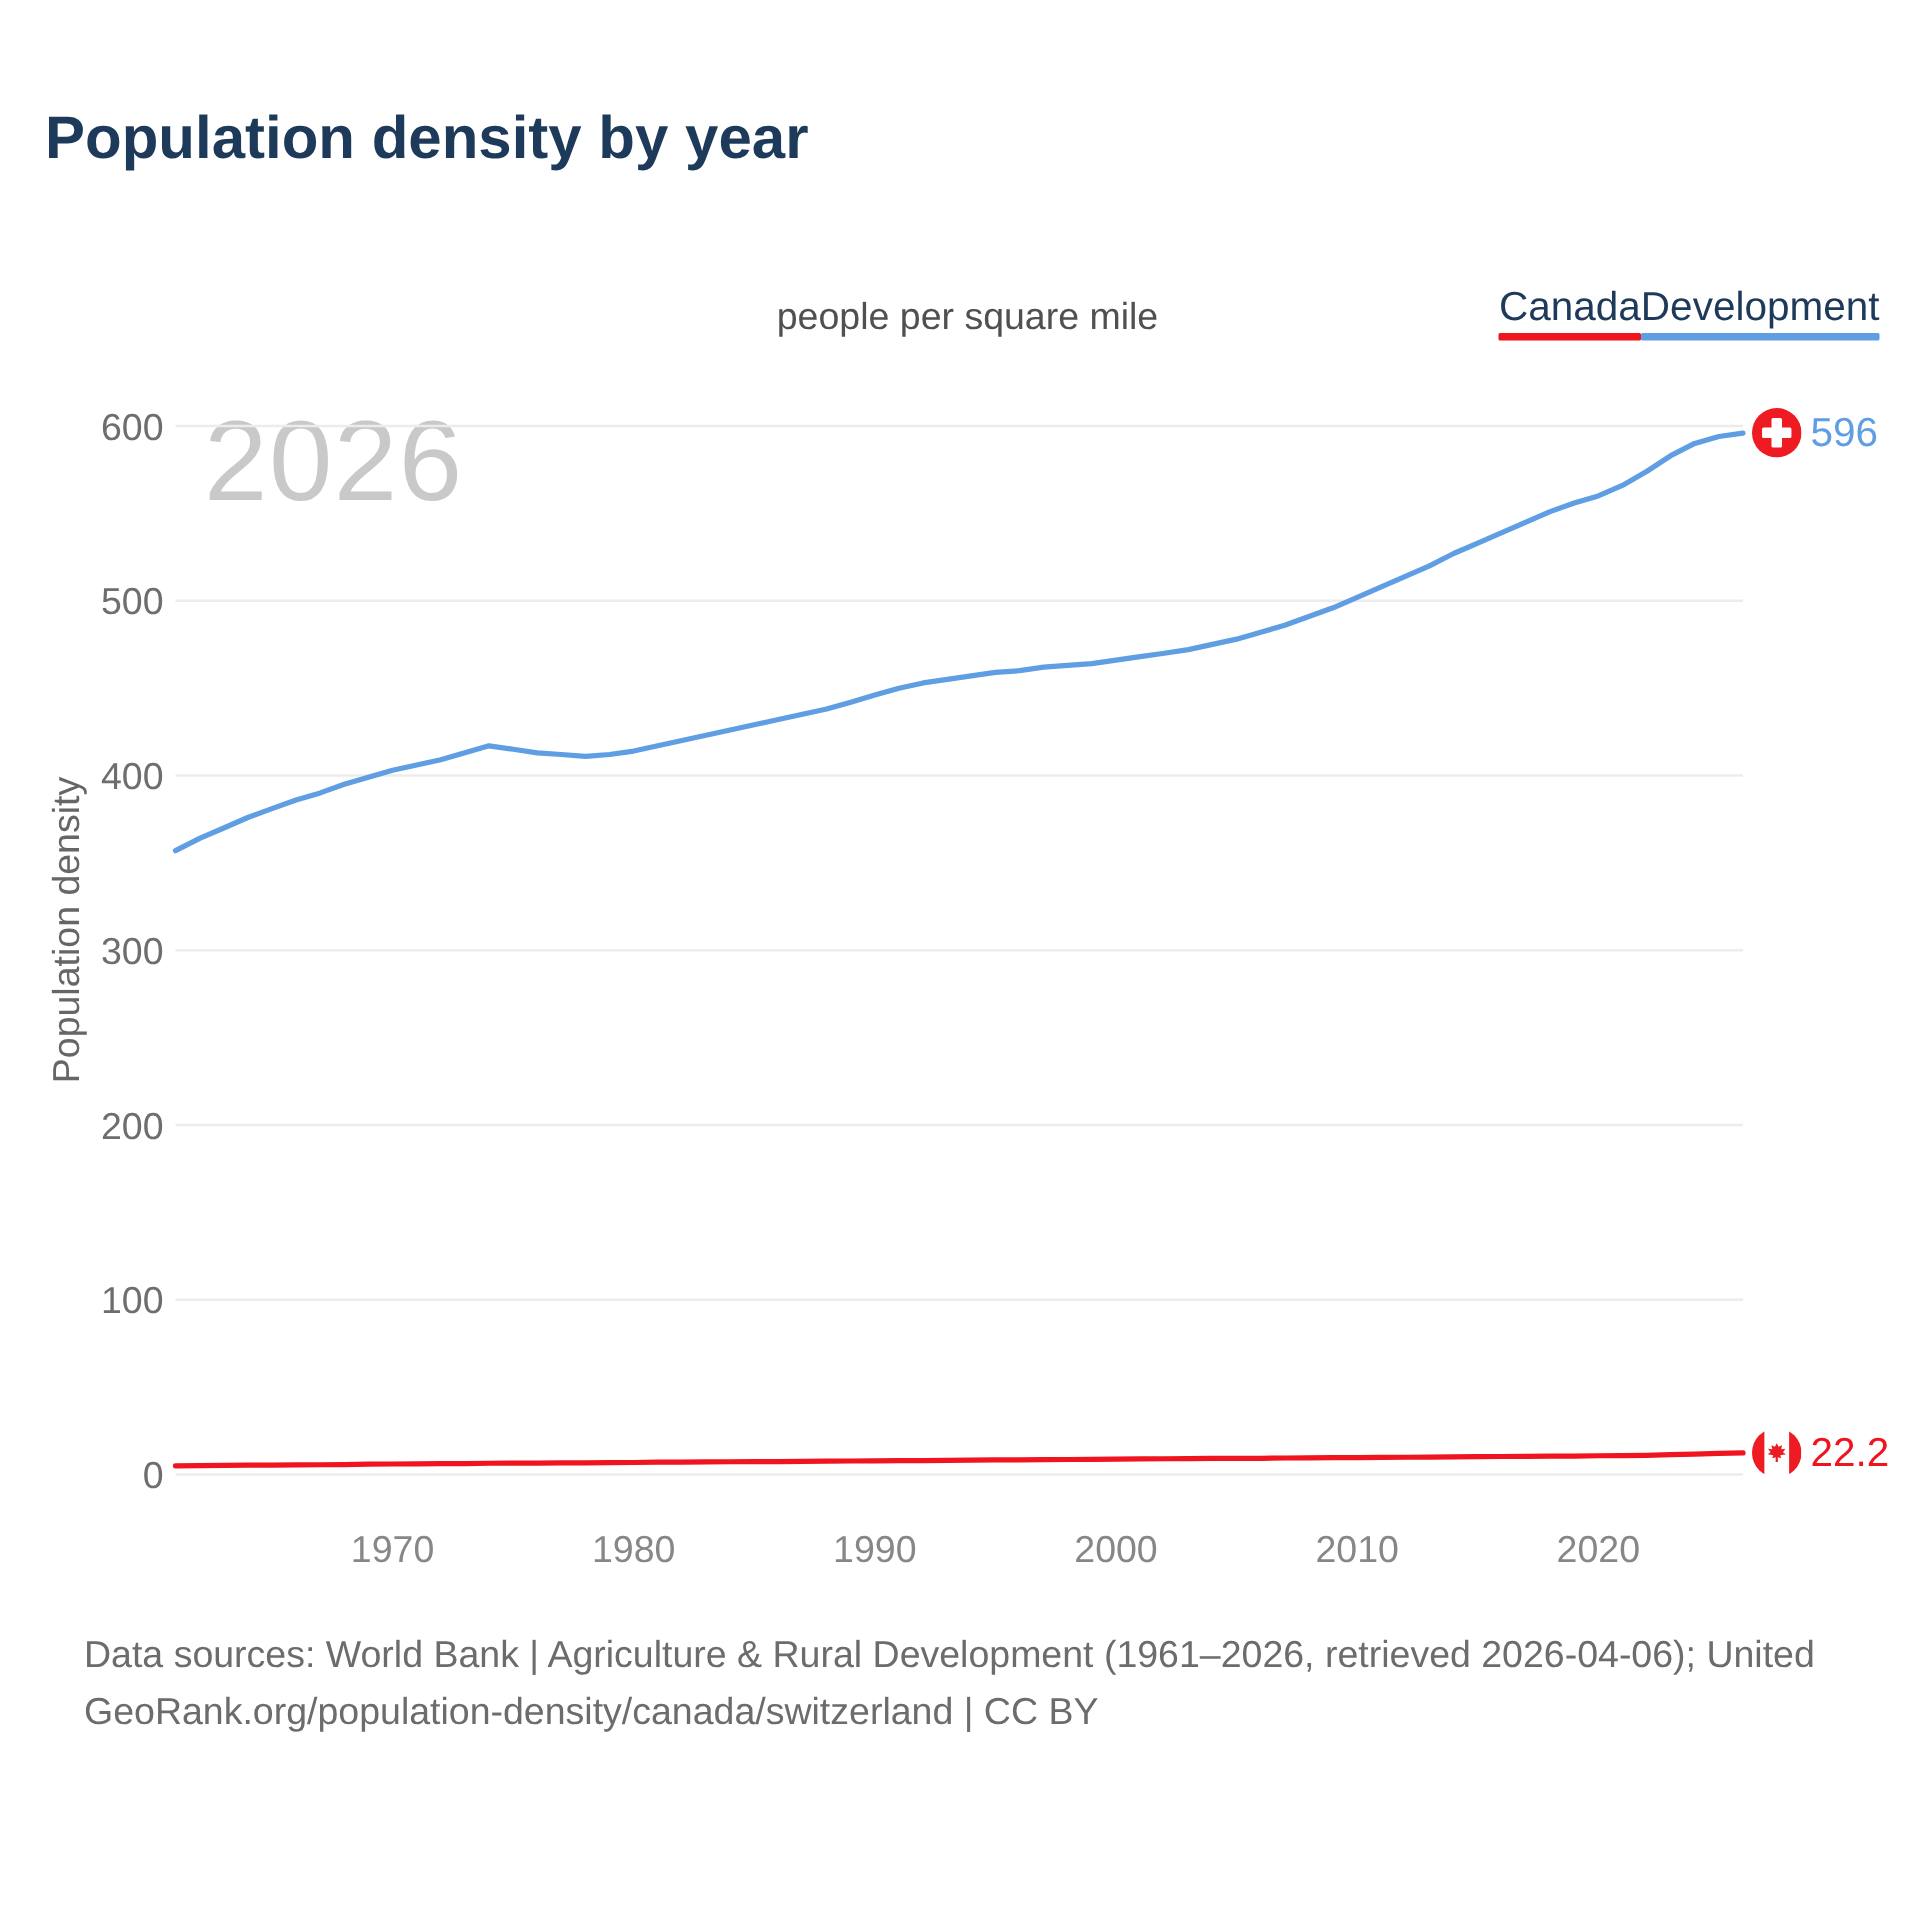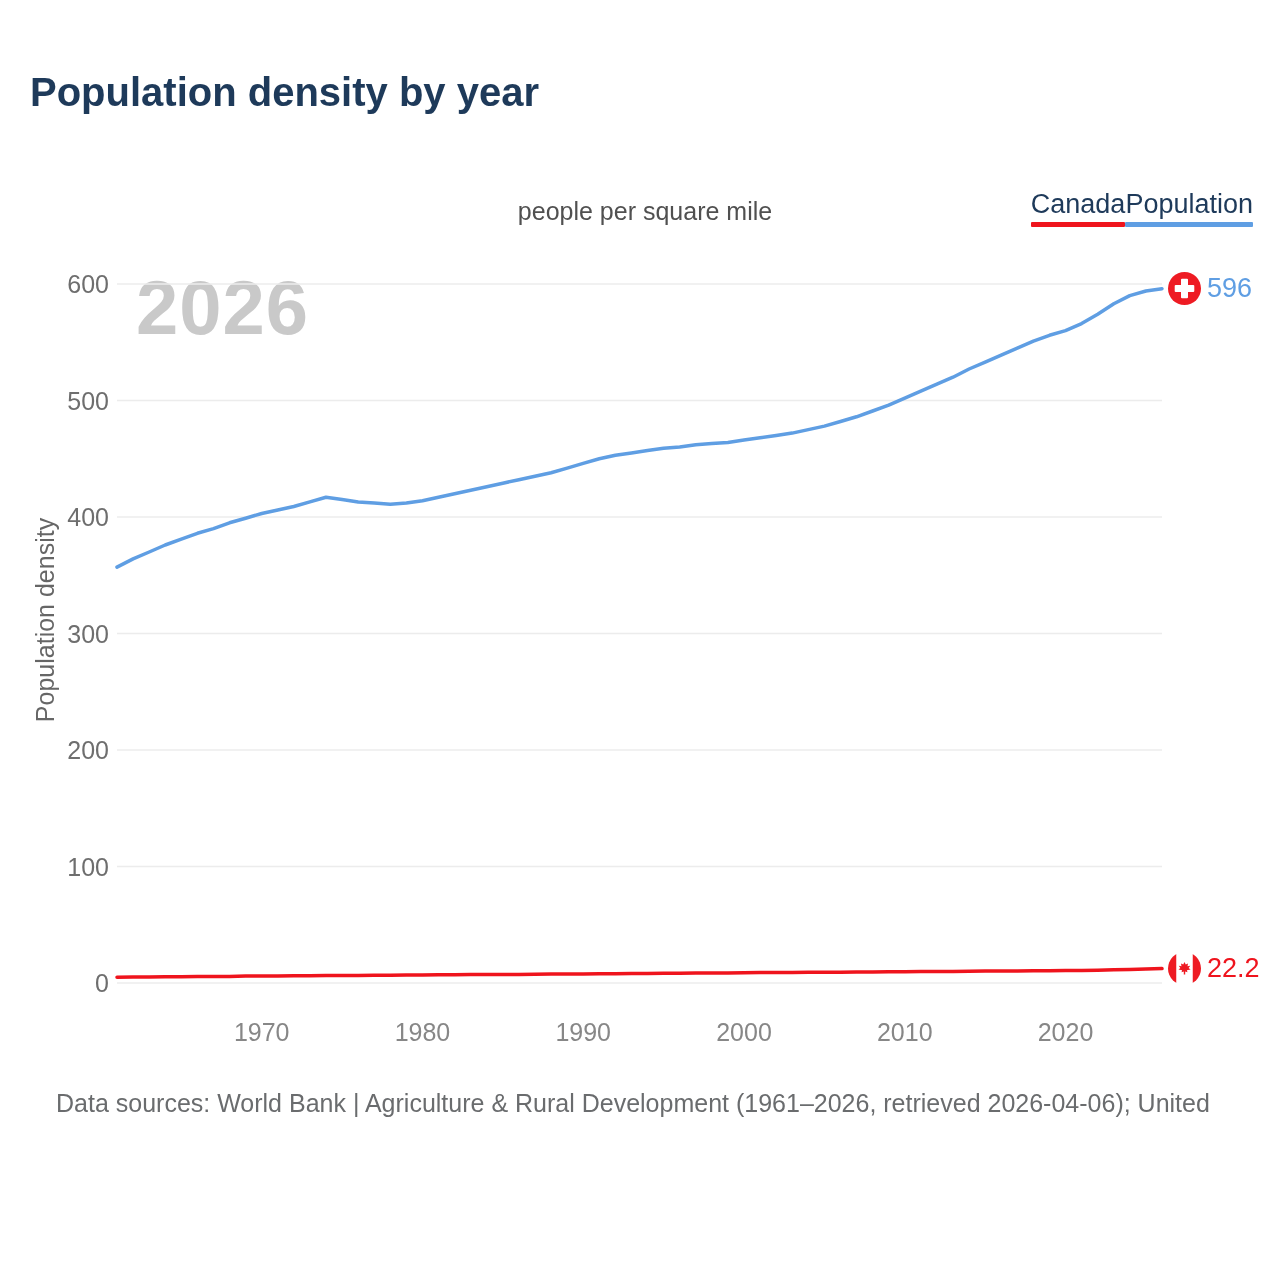--- a/index.html
+++ b/index.html
@@ -7,21 +7,21 @@
         font-family:"Liberation Sans",sans-serif;}
   .title{position:absolute;left:30px;top:68px;margin:0;font-size:40px;line-height:48px;
          font-weight:700;color:#1e3a5a;letter-spacing:0;}
   .legend{position:absolute;top:146px;right:27px;display:flex;margin-top:43px;}
   .legend-item{display:flex;flex-direction:column;align-items:stretch;cursor:pointer;}
   .legend-label{font-size:27px;line-height:30px;color:#1e3a5a;}
   .legend-underline{height:5px;margin-top:3px;border-radius:1px;}
   .subtitle{position:absolute;left:0;right:0;top:197px;text-align:center;
             font-size:25px;color:#505050;margin-left:10px;}
   .watermark{position:absolute;left:136px;top:268px;font-size:76px;line-height:80px;
-             font-weight:700;color:#c9c9c9;z-index:0;letter-spacing:1px;}
+             font-weight:400;color:#c9c9c9;z-index:0;letter-spacing:1px;}
   .y-axis-title{position:absolute;left:45px;top:620px;white-space:nowrap;
                 transform:translate(-50%,-50%) rotate(-90deg);
                 font-size:25px;color:#666666;z-index:1;}
   #chart-svg{position:absolute;left:0;top:0;z-index:1;}
   #chart-svg text{font-family:"Liberation Sans",sans-serif;font-size:25px;}
   #chart-svg text.ytick{fill:#6e6e6e;}
   #chart-svg text.xtick{fill:#878787;}
   .end-label{position:absolute;display:flex;align-items:center;gap:6px;z-index:2;}
   .end-label .flag{width:33px;height:33px;display:block;}
   .end-value{font-size:27px;font-weight:400;}
@@ -37,21 +37,21 @@
 <div class="page">
 
   <h1 class="title">Population density by year</h1>
 
   <div class="legend">
     <div class="legend-item">
       <span class="legend-label">Canada</span>
       <span class="legend-underline" id="underline-canada" style="background: rgb(239, 20, 29);"></span>
     </div>
     <div class="legend-item">
-      <span class="legend-label">Population</span>
+      <span class="legend-label">Development</span>
       <span class="legend-underline" id="underline-switzerland" style="background: rgb(95, 158, 227);"></span>
     </div>
   </div>
 
   <div class="subtitle">people per square mile</div>
 
   <div class="watermark">2026</div>
 
   <div class="y-axis-title">Population density</div>
 
@@ -104,15 +104,16 @@
           L 4.0,-0.4 L 5.9,0.9 L 2.3,1.6 L 2.9,3.6 L 0.7,2.9 L 0.7,5.9 L -0.7,5.9
           L -0.7,2.9 L -2.9,3.6 L -2.3,1.6 L -5.9,0.9 L -4.0,-0.4 L -5.6,-2.6
           L -2.9,-2.3 L -3.4,-4.9 L -1.2,-3.9 Z"></path>
       </g>
     </svg>
     <span class="end-value" id="value-canada" style="color: rgb(239, 20, 29);">22.2</span>
   </div>
 
   <div class="footer">
     <div>Data sources: World Bank | Agriculture &amp; Rural Development (1961–2026, retrieved 2026-04-06); United</div>
+    <div>GeoRank.org/population-density/canada/switzerland | CC BY</div>
   </div>
 
 </div>
 
 </body></html>

